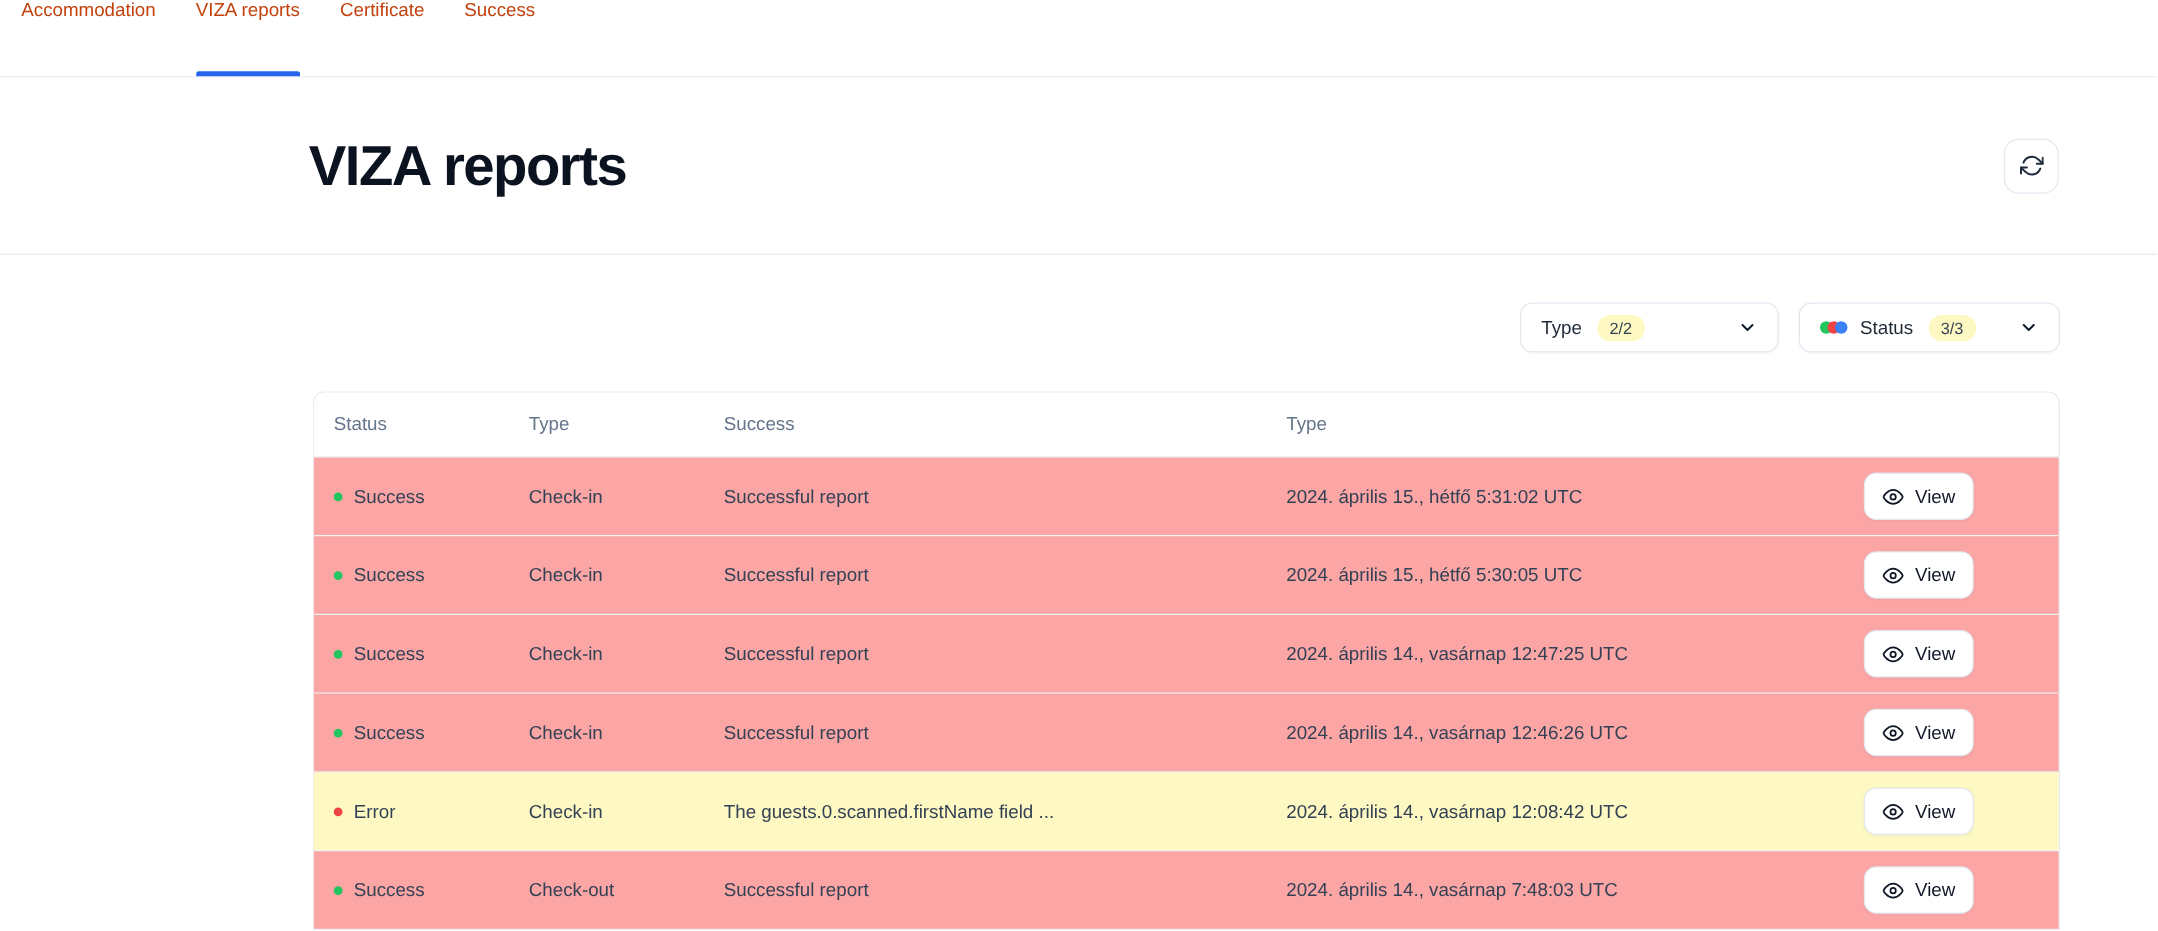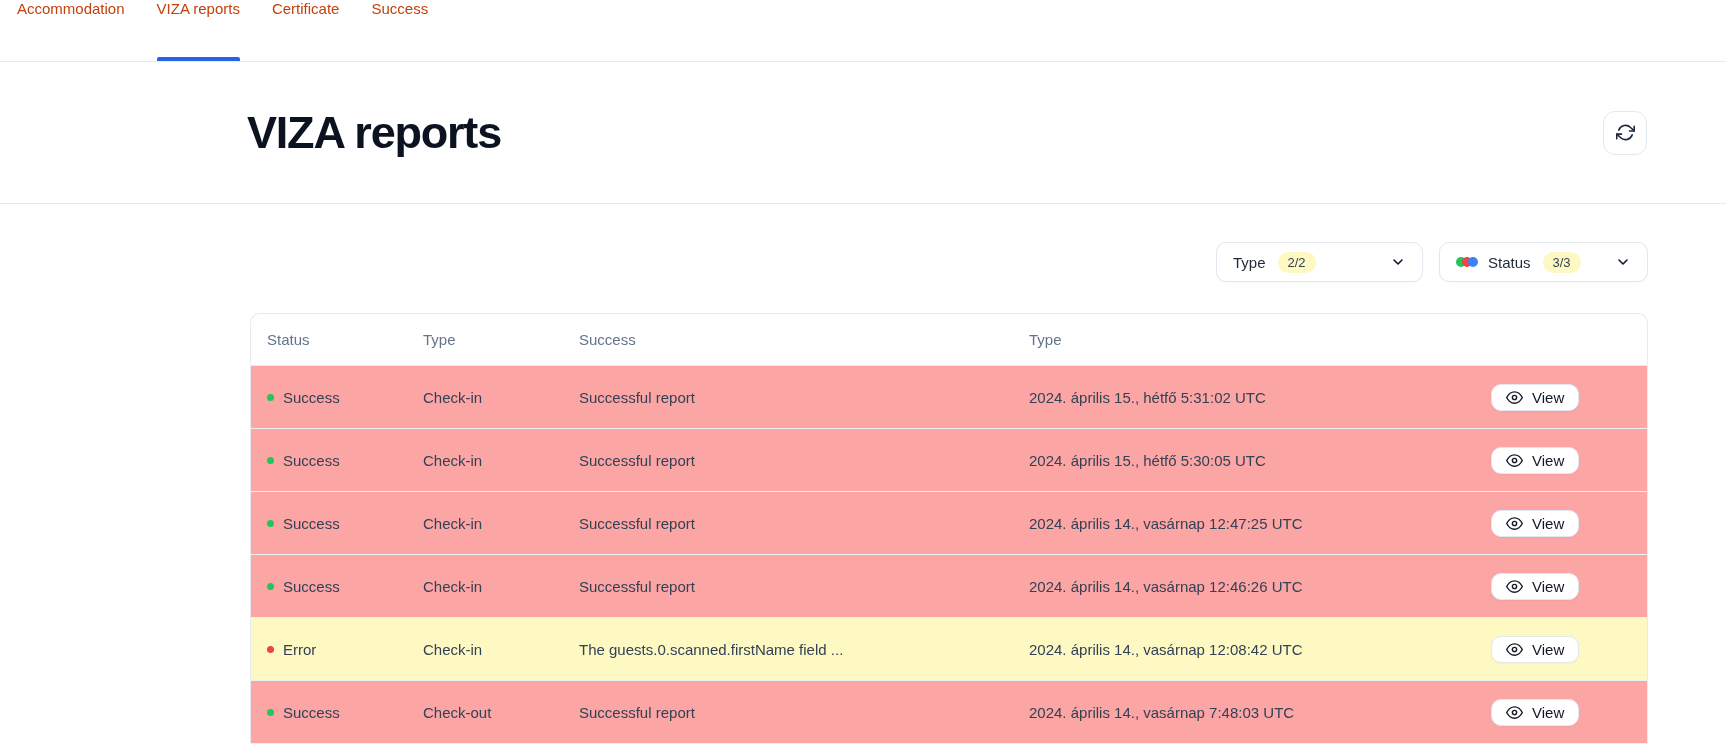--- a/index.html
+++ b/index.html
@@ -48,21 +48,21 @@
   .thead, .trow { display: grid;
     grid-template-columns: 156px 156px 450px 462px 1fr;
     align-items: center; padding-left: 16px; }
   .thead { height: 52px; border-bottom: 1px solid #e7eaee; color: #64748b;
     font-size: 15px; }
   .trow { height: 63px; border-bottom: 1px solid #eceff3; font-size: 15px;
     color: #334155; background: #fca5a5; }
   .status-cell { display: flex; align-items: center; }
   .dot { width: 7px; height: 7px; border-radius: 50%; margin-right: 9px;
     background: #22c55e; flex: none; }
-  .view-btn { display: inline-flex; align-items: center; gap: 9px; height: 27px;
+  .view-btn { display: inline-flex; align-items: center; gap: 9px; height: 38px;
     padding: 0 14px; border: 1px solid #e2e8f0; border-radius: 10px; background: #fff;
     font-family: inherit; font-size: 15px; font-weight: 500; color: #111827;
     cursor: pointer; box-shadow: 0 1px 2px rgba(16,24,40,.04); }
   .view-btn svg { width: 17px; height: 17px; stroke: #111827; fill: none;
     stroke-width: 2; stroke-linecap: round; stroke-linejoin: round; }
 </style>
 </head>
 <body>
 
 <nav class="topnav">

